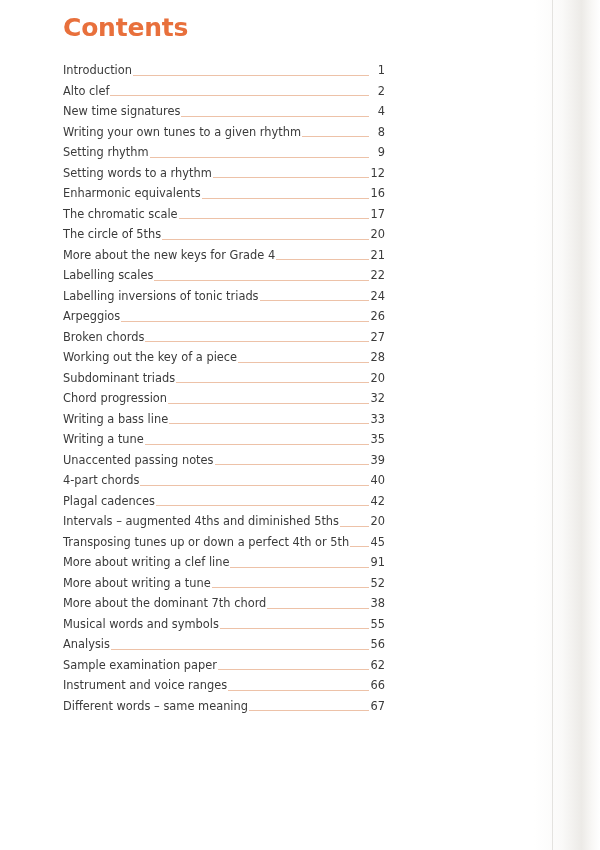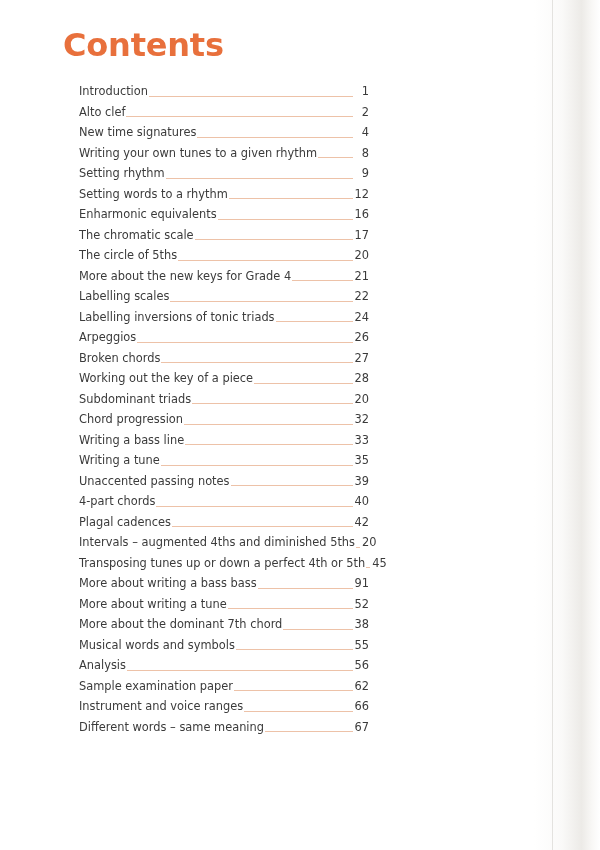--- a/index.html
+++ b/index.html
@@ -45,31 +45,31 @@
 
   #content-area {
     position: absolute;
     left: 63px;
     top: 0;
     width: 322px;
   }
 
   #contents-title {
     margin: 0;
-    padding-top: 26px;
-    font-size: 32px;
+    padding-top: 13px;
+    font-size: 25px;
     font-weight: bold;
     letter-spacing: -0.2px;
     color: #e8703c;
     line-height: 1.2;
   }
 
   #toc-list {
     list-style: none;
-    margin: 16px;
+    margin: 0;
     padding: 0;
     margin-top: 17px;
   }
 
   .toc-entry {
     display: flex;
     align-items: flex-end;
     height: 20.5px;
     line-height: 20.5px;
     white-space: nowrap;
@@ -226,21 +226,21 @@
           <span class="toc-entry-title">Intervals – augmented 4ths and diminished 5ths</span>
           <span class="toc-leader"></span>
           <span class="toc-page">20</span>
         </li>
         <li class="toc-entry">
           <span class="toc-entry-title">Transposing tunes up or down a perfect 4th or 5th</span>
           <span class="toc-leader"></span>
           <span class="toc-page">45</span>
         </li>
         <li class="toc-entry">
-          <span class="toc-entry-title">More about writing a bass bass</span>
+          <span class="toc-entry-title">More about writing a clef line</span>
           <span class="toc-leader"></span>
           <span class="toc-page">91</span>
         </li>
         <li class="toc-entry">
           <span class="toc-entry-title">More about writing a tune</span>
           <span class="toc-leader"></span>
           <span class="toc-page">52</span>
         </li>
         <li class="toc-entry">
           <span class="toc-entry-title">More about the dominant 7th chord</span>

